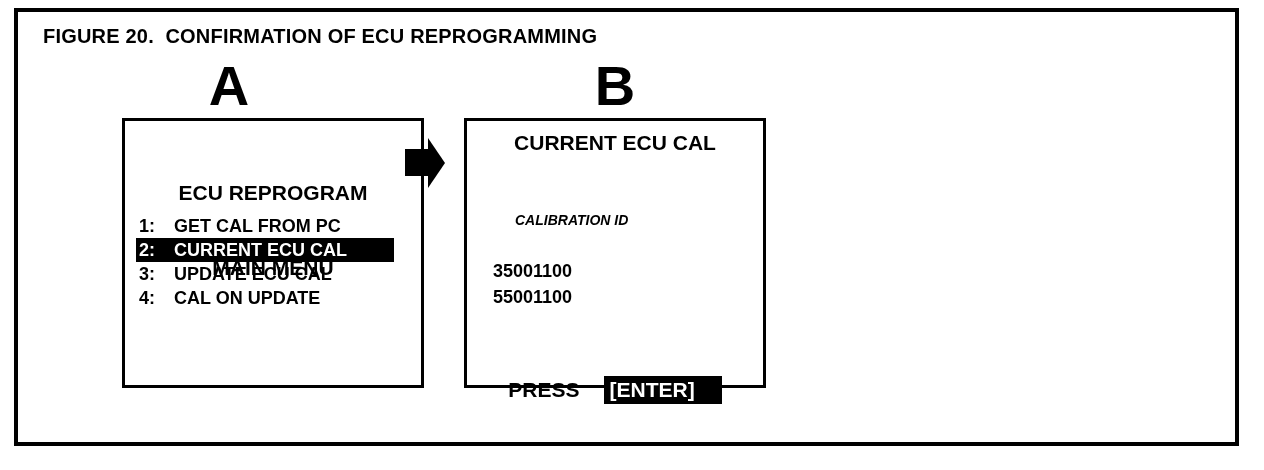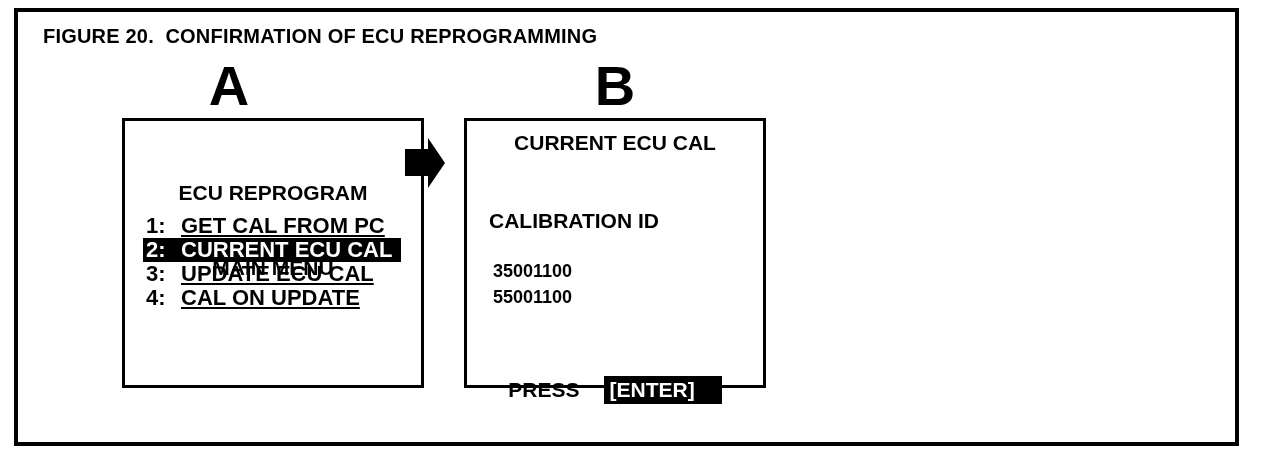--- a/index.html
+++ b/index.html
@@ -34,29 +34,29 @@
   }
   .screen.a { left:78px;margin-left:44px; }
   .screen.b { left:464px; }
 
   .screen-header {
     position:absolute; left:0; top:9px; width:100%; text-align:center;
     font-size:21px; line-height:25px; white-space:pre;
   }
 
   .menu {
-    position:absolute; left:18px; top:93px; width:258px;
-    font-size:22px; line-height:24px; white-space:nowrap;text-decoration:underline;
+    position:absolute; left:11px; top:93px; width:258px;
+    font-size:18px; line-height:24px; white-space:nowrap;
   }
   .menu-row { padding-left:3px; height:24px; }
   .menu-row .num { display:inline-block; width:35px; }
   .menu-row.selected { background:var(--ink); color:var(--paper); }
 
   .section-label {
-    position:absolute; left:22px; top:87px; font-size:21px; line-height:25px;
+    position:absolute; left:48px; top:87px; font-size:14px; line-height:25px;font-style:italic;
   }
   .cal-ids {
     position:absolute; left:26px; top:137px; font-size:18px; line-height:26px;
   }
   .press-line {
     position:absolute; left:0; top:255px; width:100%; text-align:center;
     font-size:21px; line-height:25px; white-space:nowrap;
   }
   .key-invert {
     display:inline-block; background:var(--ink); color:var(--paper);

